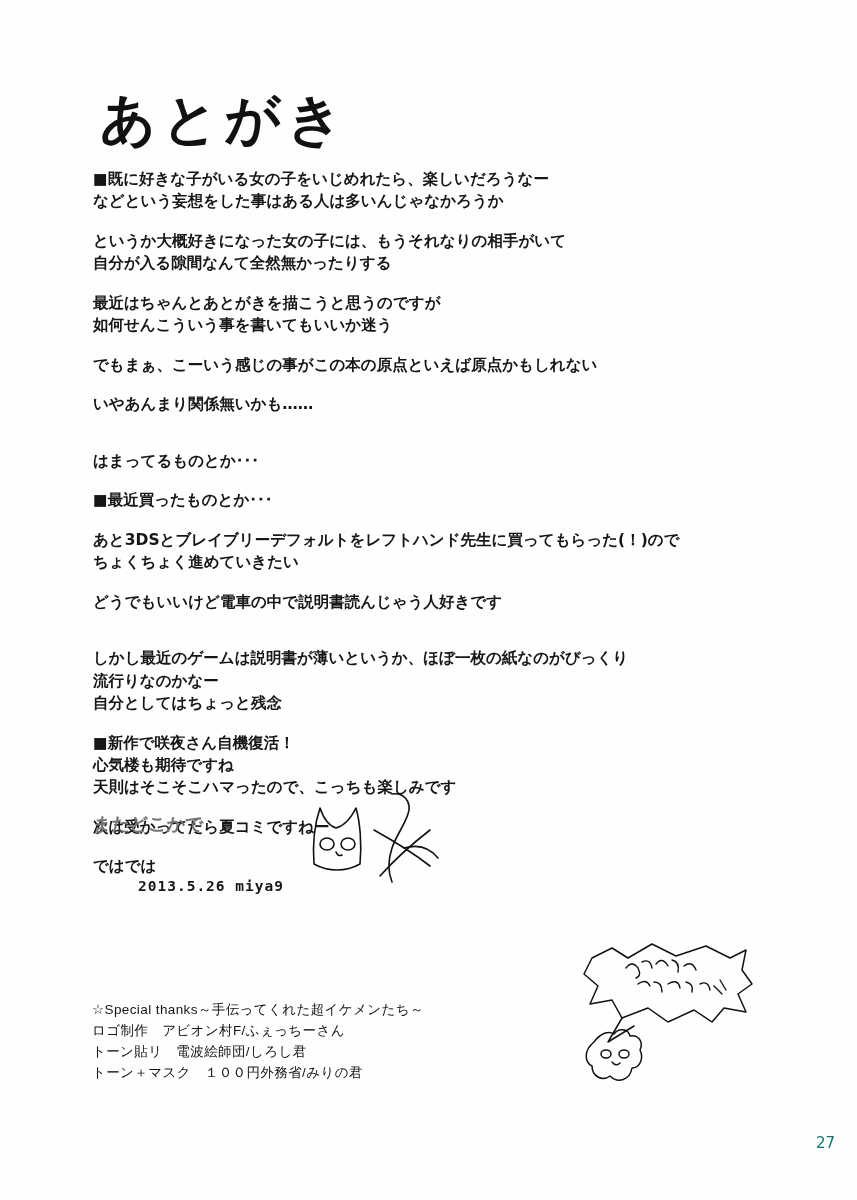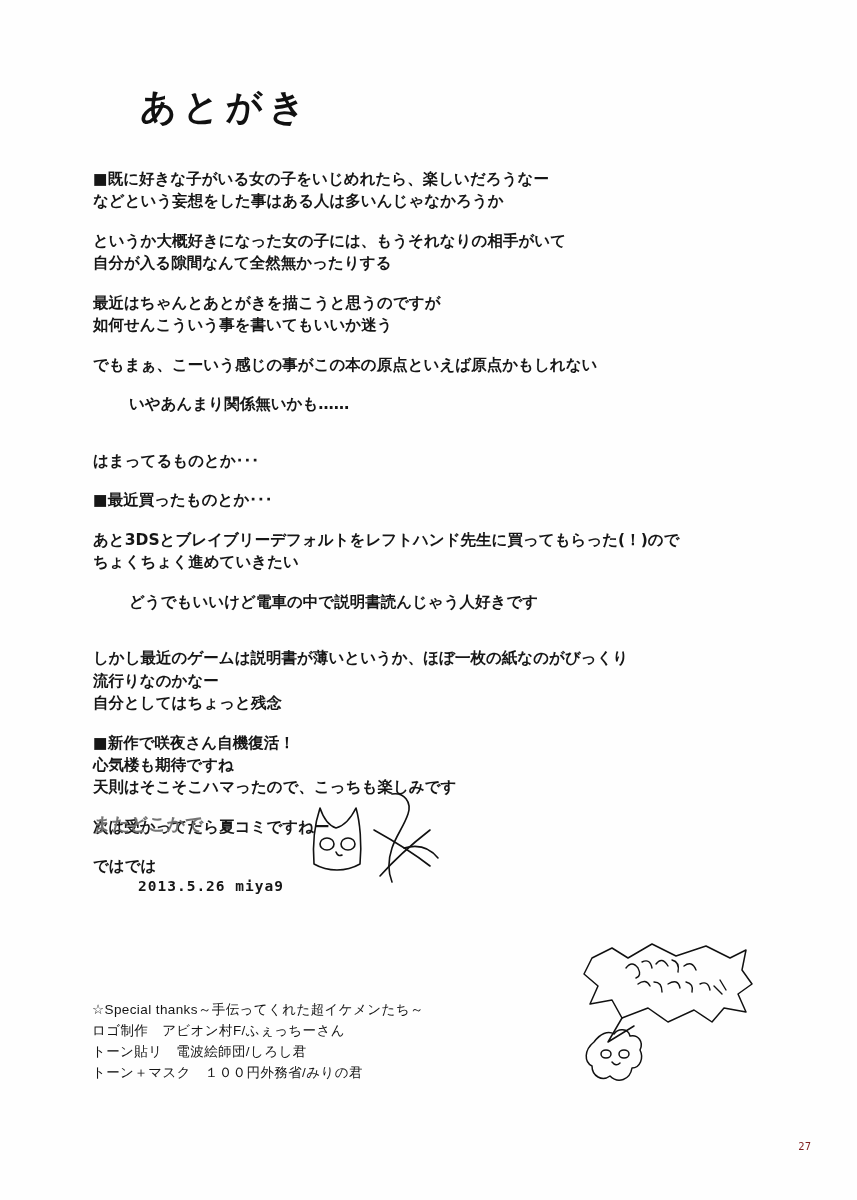--- a/index.html
+++ b/index.html
@@ -18,47 +18,45 @@
   .page {
     position: absolute;
     inset: 0;
     background: #fefefe;
   }
   
   .afterword-title {
     position: absolute;
     left: 100px;
     top: 92px;
-    font-family: Liberation Mono, monospace;
-    font-size: 36px;
+    font-family: Liberation Serif, serif;
+    font-size: 55px;
     font-weight: bold;
     letter-spacing: 6px;
     color: #111;
     line-height: 1;
-    margin-left: 40px;
   }
   
   .body-text {
     position: absolute;
     left: 93px;
     top: 168px;
     width: 680px;
     font-family: "DejaVu Sans", sans-serif;
     font-size: 15.5px;
     line-height: 1.45;
     color: #161616;
     font-weight: 600;
   }
   .para {
     margin: 0 0 17px 0;
     white-space: pre-line;
   }
   .para.gap-big {
     margin-bottom: 34px;
-    margin-left: 36px;
   }
   .para.tight {
     margin-bottom: 17px;
   }
   
   .sig-line {
     position: absolute;
     left: 93px;
     top: 878px;
     font-family: "DejaVu Sans Mono", monospace;
@@ -86,25 +84,25 @@
     font-family: Liberation Sans, sans-serif;
     font-size: 13.5px;
     line-height: 1.55;
     color: #141414;
     white-space: pre-line;
     letter-spacing: 0.4px;
   }
   
   .page-number {
     position: absolute;
-    right: 46px;
+    right: 22px;
     bottom: 48px;
     font-family: "DejaVu Sans", sans-serif;
-    font-size: 10px;
-    color: #7f1d1d;
+    font-size: 15px;
+    color: #0f766e;
   }
   
   .doodle-sig {
     position: absolute;
     left: 300px;
     top: 786px;
     width: 170px;
     height: 110px;
   }
   .doodle-thanks {

